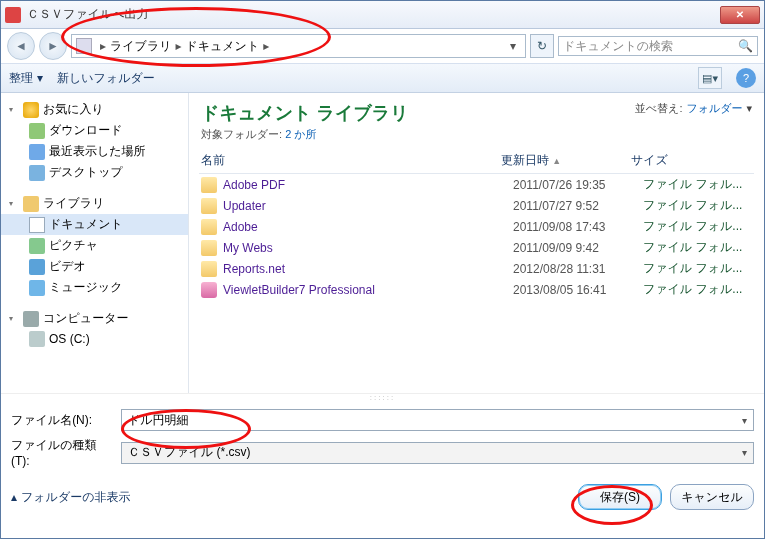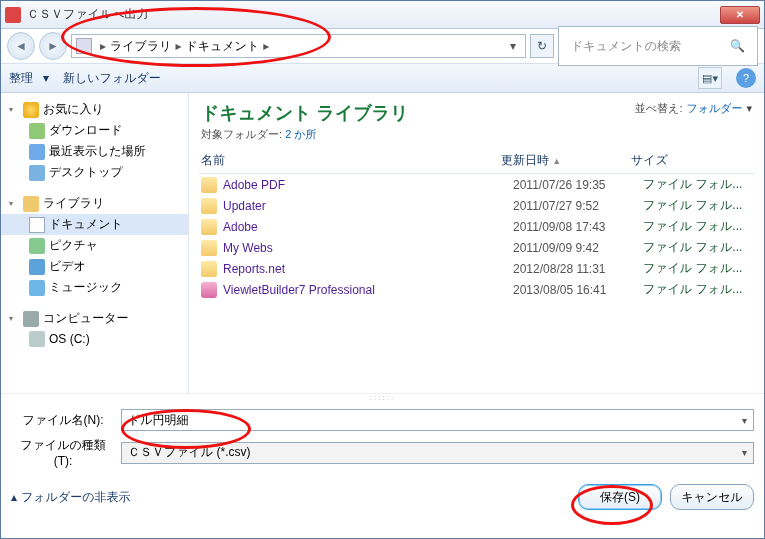--- a/index.html
+++ b/index.html
@@ -15,25 +15,25 @@
 .titlebar .win-close { width: 40px; background: linear-gradient(#e98,#c44); border-color:#a44; color:#fff; font-weight:bold; }
 
 .navbar { height: 34px; display: flex; align-items: center; padding: 3px 6px; gap:4px; }
 .nav-back, .nav-fwd { width: 28px; height: 28px; border-radius: 50%; border: 1px solid #bcd; background: radial-gradient(#f4f8fc,#d6e3f1); display:flex; align-items:center; justify-content:center; color:#678; font-size:12px; }
 .breadcrumb { flex: 1; height: 24px; border: 1px solid #abc; background: #fff; display:flex; align-items:center; padding:0 4px; font-size:12px; }
 .breadcrumb .bc-icon { width:16px; height:16px; background:#dde; border:1px solid #aab; margin-right:4px; }
 .breadcrumb .sep { color:#555; margin:0 4px; }
 .breadcrumb .bc-pad { flex:1; }
 .breadcrumb .bc-drop { width:16px; text-align:center; color:#555; }
 .bc-refresh { width:24px; height:24px; border:1px solid #abc; background:#eef4fb; display:flex; align-items:center; justify-content:center; color:#356; font-size:12px; }
-.searchbox { width:200px; height:40px; border:1px solid #abc; background:#fff; display:flex; align-items:center; padding:0 12px; font-size:12px; color:#888; }
+.searchbox { width:200px; height:20px; border:1px solid #abc; background:#fff; display:flex; align-items:center; padding:0 4px; font-size:12px; color:#888; }
 .searchbox .sicon { margin-left:auto; color:#356; }
 
 .toolbar { height:30px; background: linear-gradient(#f4f8fd,#e3ecf7); border-top:1px solid #d6e0ef; border-bottom:1px solid #c3d1e3; display:flex; align-items:center; padding:0 8px; gap:14px; font-size:12px; }
-.toolbar .tb-item { color:#1a3a66; display:flex; align-items:center; gap:10px; }
+.toolbar .tb-item { color:#1a3a66; display:flex; align-items:center; gap:4px; }
 .toolbar .spacer { flex:1; }
 .toolbar .tb-icon { width:24px; height:22px; border:1px solid #bcd; background:#eef4fb; display:flex; align-items:center; justify-content:center; font-size:11px; color:#356; }
 .toolbar .tb-help { width:20px; height:20px; border-radius:50%; background:#5a9fe3; color:#fff; display:flex; align-items:center; justify-content:center; font-size:11px; }
 
 .body-area { display:flex; height:300px; }
 .sidebar { width:188px; border-right:1px solid #e0e6ee; padding:6px 0; font-size:12px; overflow:hidden; }
 .sidebar .group { margin-bottom:10px; }
 .sidebar .group-hdr { display:flex; align-items:center; gap:4px; padding:2px 8px; }
 .sidebar .tri { font-size:8px; color:#777; width:10px; }
 .sidebar .hdr-icon { width:16px; height:16px; }
@@ -72,21 +72,21 @@
 .fldr { background: linear-gradient(#ffe9a8,#f3c96a); border-radius:2px; }
 .finst { background: linear-gradient(#f7b2d2,#d96aa5); border-radius:3px; }
 .frow .fname { width:278px; color:#4c1d95; white-space:nowrap; overflow:hidden; text-overflow:ellipsis; }
 .frow .fdate { width:130px; color:#555;margin-left:12px; }
 .frow .ftype { width:100px; color:#14532d; white-space:nowrap; overflow:hidden; text-overflow:ellipsis; }
 
 .gripper { height:8px; display:flex; justify-content:center; align-items:center; color:#bbb; letter-spacing:2px; font-size:8px; border-top:1px solid #eee; }
 
 .form-area { padding:8px 10px 4px 10px; font-size:12px; }
 .form-row { display:flex; align-items:center; margin-bottom:6px; }
-.form-row label { width:110px; text-align:center; padding-right:6px; }
+.form-row label { width:110px; text-align:left; padding-right:6px; }
 .form-row .field { flex:1; height:22px; border:1px solid #9ab; background:#fff; padding:0 6px; display:flex; align-items:center; }
 .form-row .combo { flex:1; height:22px; border:1px solid #9ab; background:#f3f3f3; padding:0 6px; display:flex; align-items:center; justify-content:space-between; }
 .form-row .drop { color:#555; font-size:10px; }
 
 .footer { display:flex; align-items:center; padding:6px 10px 10px 10px; font-size:12px; }
 .footer .hide-folders { display:flex; align-items:center; gap:4px; color:#1a3a66; }
 .footer .spacer { flex:1; }
 .footer .btn { min-width:84px; height:26px; border:1px solid #8aa3c2; background: linear-gradient(#fdfefe,#e6eef8); display:flex; align-items:center; justify-content:center; margin-left:8px; border-radius:10px; }
 .footer .btn.primary { border:1px solid #3b9fe0; box-shadow:0 0 0 1px #8fccf3 inset; }
 

